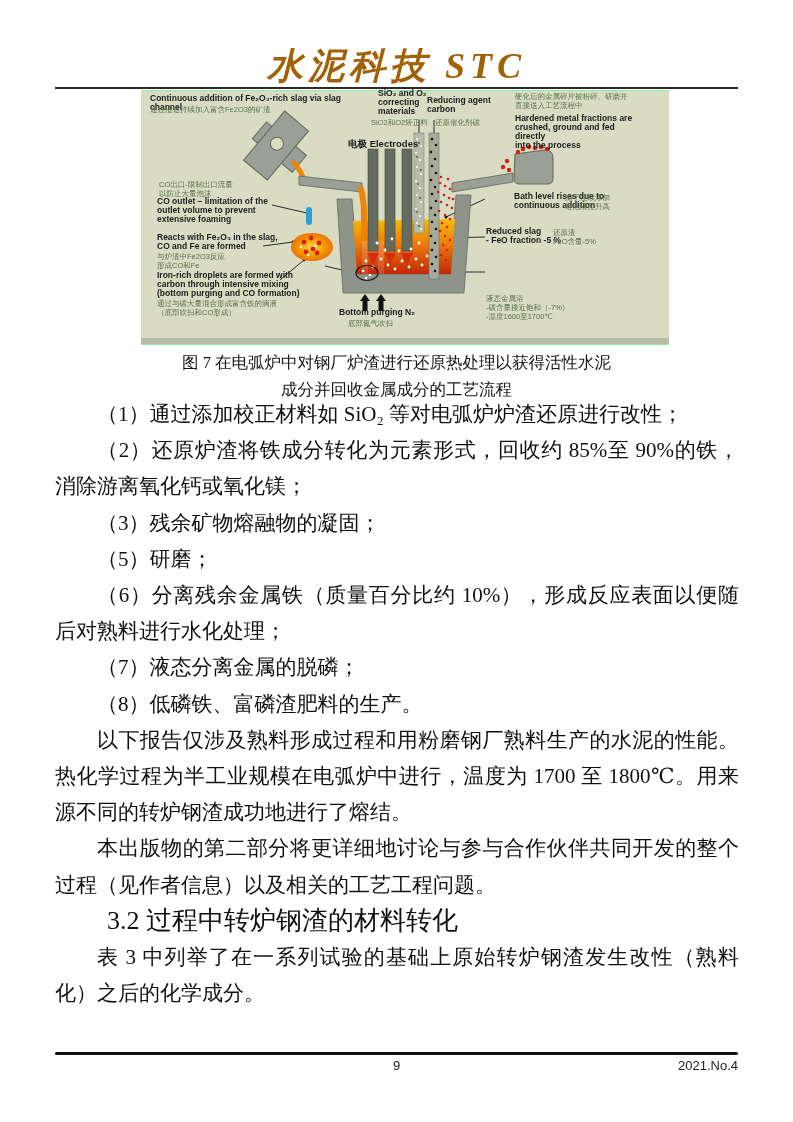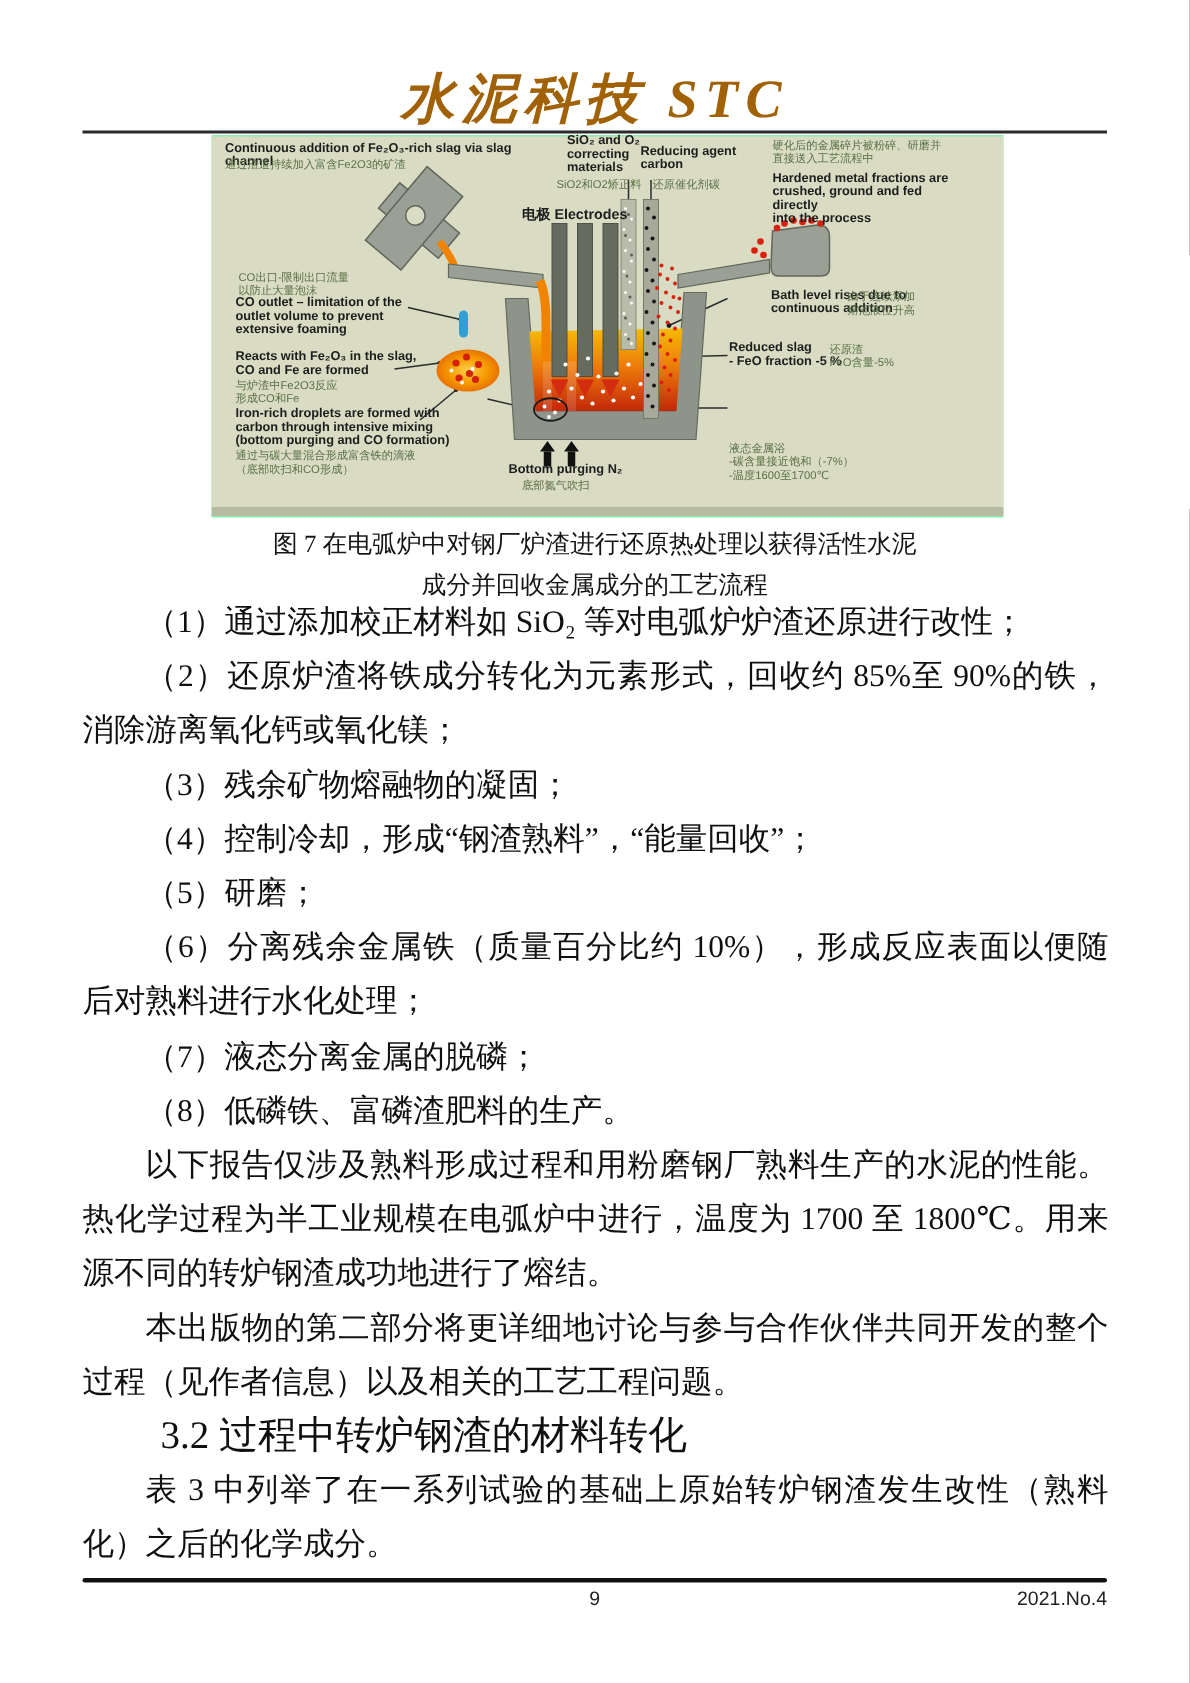--- a/index.html
+++ b/index.html
@@ -299,21 +299,20 @@
 
   <div class="caption">
     <div>图 7 在电弧炉中对钢厂炉渣进行还原热处理以获得活性水泥</div>
     <div>成分并回收金属成分的工艺流程</div>
   </div>
 
   <div class="bodytext">
     <p>（1）通过添加校正材料如 SiO₂ 等对电弧炉炉渣还原进行改性；</p>
     <p>（2）还原炉渣将铁成分转化为元素形式，回收约 85%至 90%的铁，消除游离氧化钙或氧化镁；</p>
     <p>（3）残余矿物熔融物的凝固；</p>
-    <p>（4）控制冷却，形成“钢渣熟料”，“能量回收”；</p>
     <p>（5）研磨；</p>
     <p>（6）分离残余金属铁（质量百分比约 10%），形成反应表面以便随后对熟料进行水化处理；</p>
     <p>（7）液态分离金属的脱磷；</p>
     <p>（8）低磷铁、富磷渣肥料的生产。</p>
     <p>以下报告仅涉及熟料形成过程和用粉磨钢厂熟料生产的水泥的性能。热化学过程为半工业规模在电弧炉中进行，温度为 1700 至 1800℃。用来源不同的转炉钢渣成功地进行了熔结。</p>
     <p>本出版物的第二部分将更详细地讨论与参与合作伙伴共同开发的整个过程（见作者信息）以及相关的工艺工程问题。</p>
     <p class="sec-heading">3.2 过程中转炉钢渣的材料转化</p>
     <p>表 3 中列举了在一系列试验的基础上原始转炉钢渣发生改性（熟料化）之后的化学成分。</p>
   </div>
 

